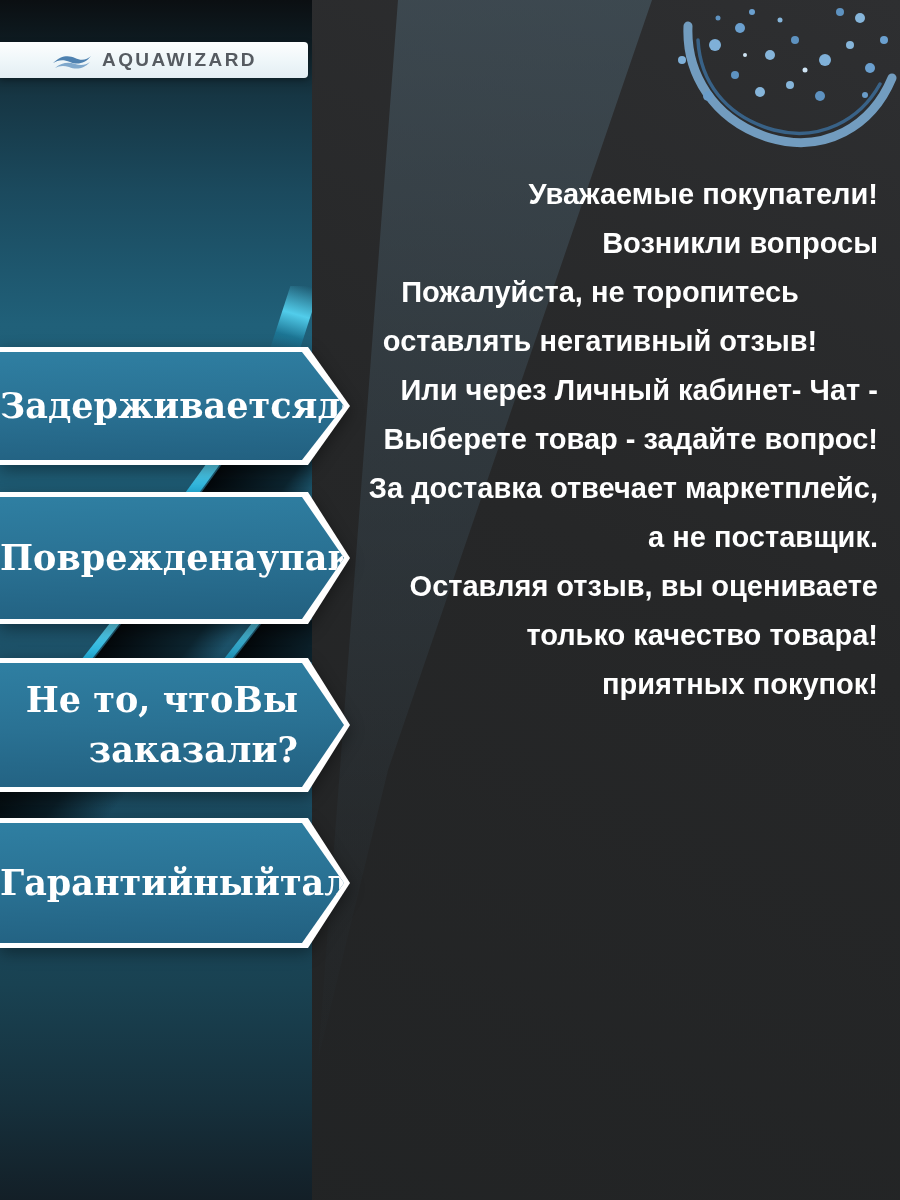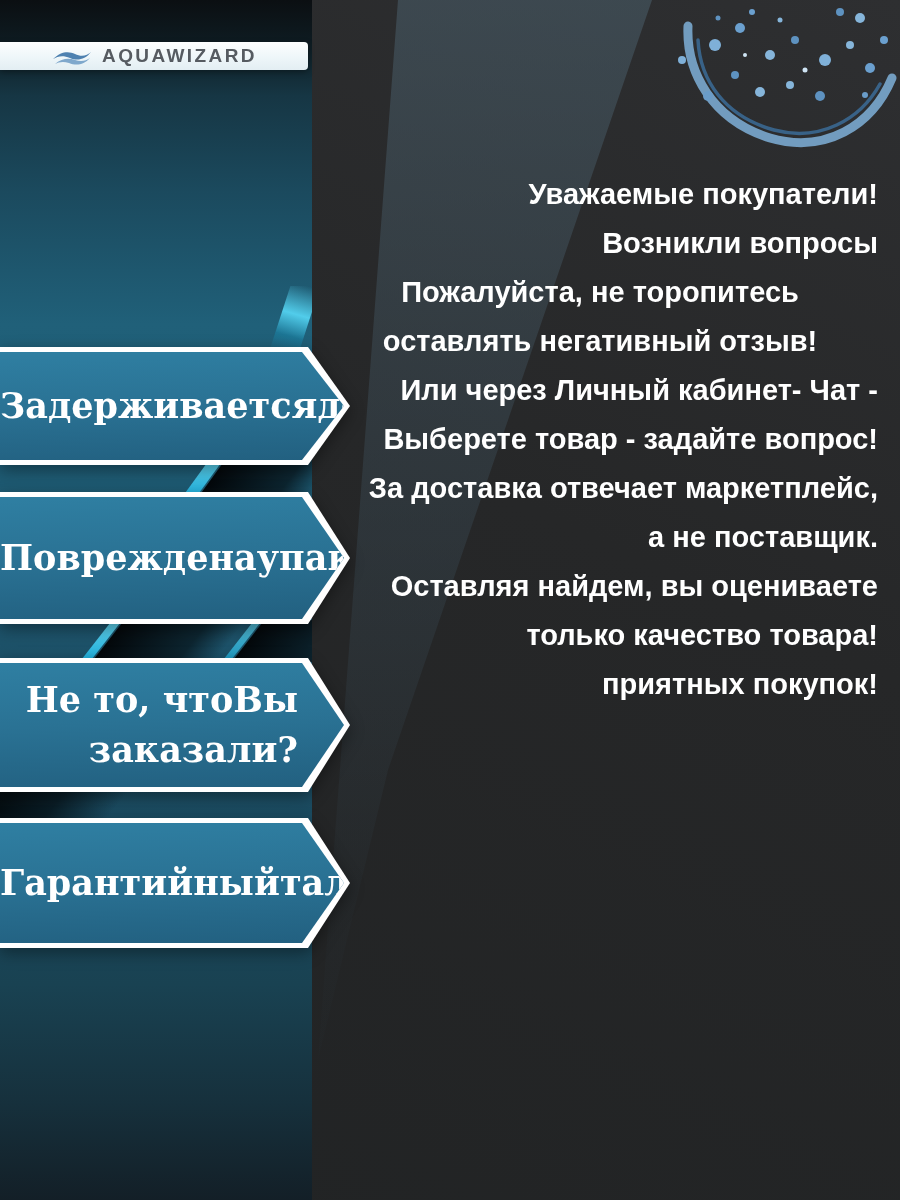--- a/index.html
+++ b/index.html
@@ -29,21 +29,21 @@
   .sA-c{left:196px;top:458px;width:14px;height:40px;transform:skewX(-36deg);}
   .sA-d{left:212px;top:458px;width:112px;height:40px;transform:skewX(-36deg);}
   .sB-c1{left:96px;top:620px;width:10px;height:42px;transform:skewX(-38deg);}
   .sB-d1{left:108px;top:620px;width:122px;height:42px;transform:skewX(-38deg);}
   .sB-c2{left:238px;top:620px;width:8px;height:42px;transform:skewX(-38deg);opacity:.7;}
   .sB-d2{left:248px;top:620px;width:120px;height:42px;transform:skewX(-38deg);}
   .sC-d{left:-24px;top:788px;width:140px;height:38px;transform:skewX(-38deg);
     background:linear-gradient(90deg,#04080a 0%,#0a1d26 55%,rgba(10,29,38,0) 100%);}
   
   .logo-band{
-    position:absolute;left:0;top:42px;width:308px;height:28px;z-index:4;
+    position:absolute;left:0;top:42px;width:308px;height:36px;z-index:4;
     background:linear-gradient(180deg,#fdfefe 0%,#eef6f9 55%,#e3eef3 100%);
     border-radius:0 4px 4px 0;display:flex;align-items:center;justify-content:center;gap:9px;
     box-shadow:0 2px 6px rgba(0,0,0,.35);
   }
   .logo-text{font-size:19px;font-weight:700;letter-spacing:2.4px;color:#565b61;}
   
   .ribbon{position:absolute;left:0;width:350px;z-index:3;filter:drop-shadow(0 5px 8px rgba(0,0,0,.38));}
   .ribbon .outer{
     position:absolute;inset:0;background:#fff;
     clip-path:polygon(0 0,308px 0,350px 50%,308px 100%,0 100%);
@@ -174,21 +174,21 @@
     </p>
     <p class="m4">
       <span class="line">Или через Личный кабинет- Чат -</span>
       <span class="line">Выберете товар - задайте вопрос!</span>
     </p>
     <p class="m5">
       <span class="line">За доставка отвечает маркетплейс,</span>
       <span class="line">а не поставщик.</span>
     </p>
     <p class="m6">
-      <span class="line">Оставляя найдем, вы оцениваете</span>
+      <span class="line">Оставляя отзыв, вы оцениваете</span>
       <span class="line">только  качество товара!</span>
     </p>
     <p class="m7">
       <span class="line">приятных покупок!</span>
     </p>
   </div>
 
 </div>
 
 </body></html>

